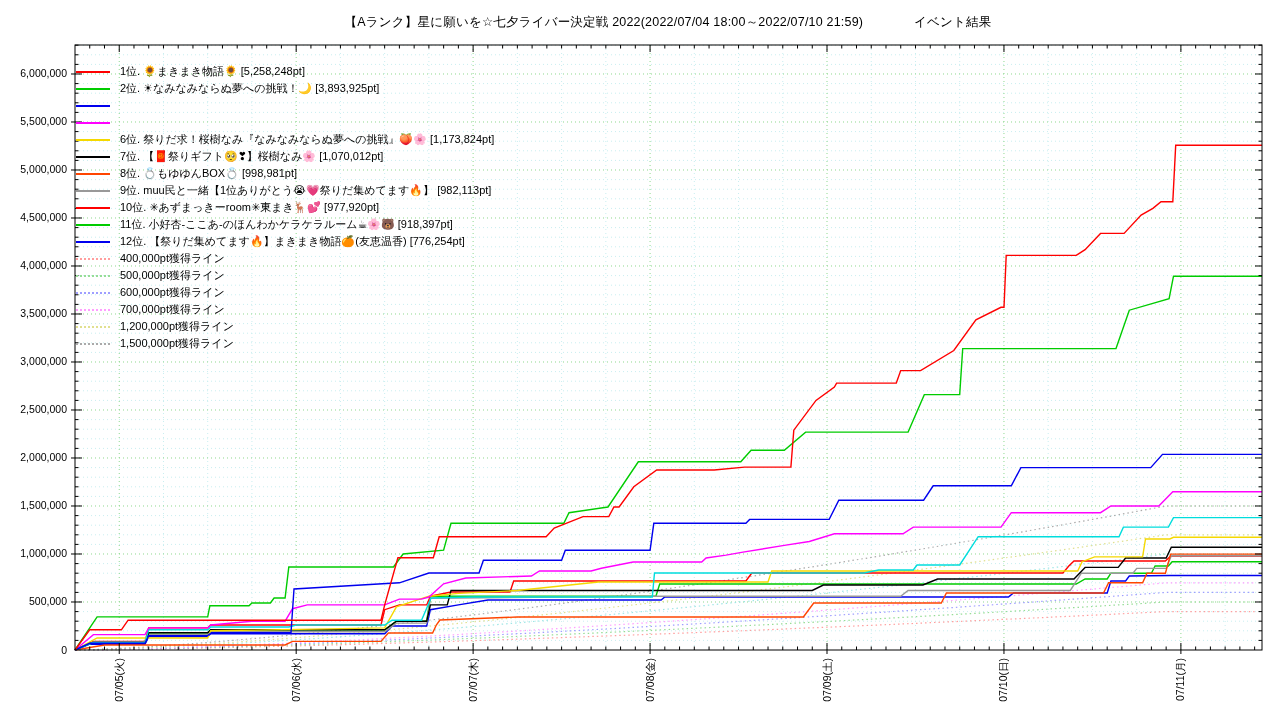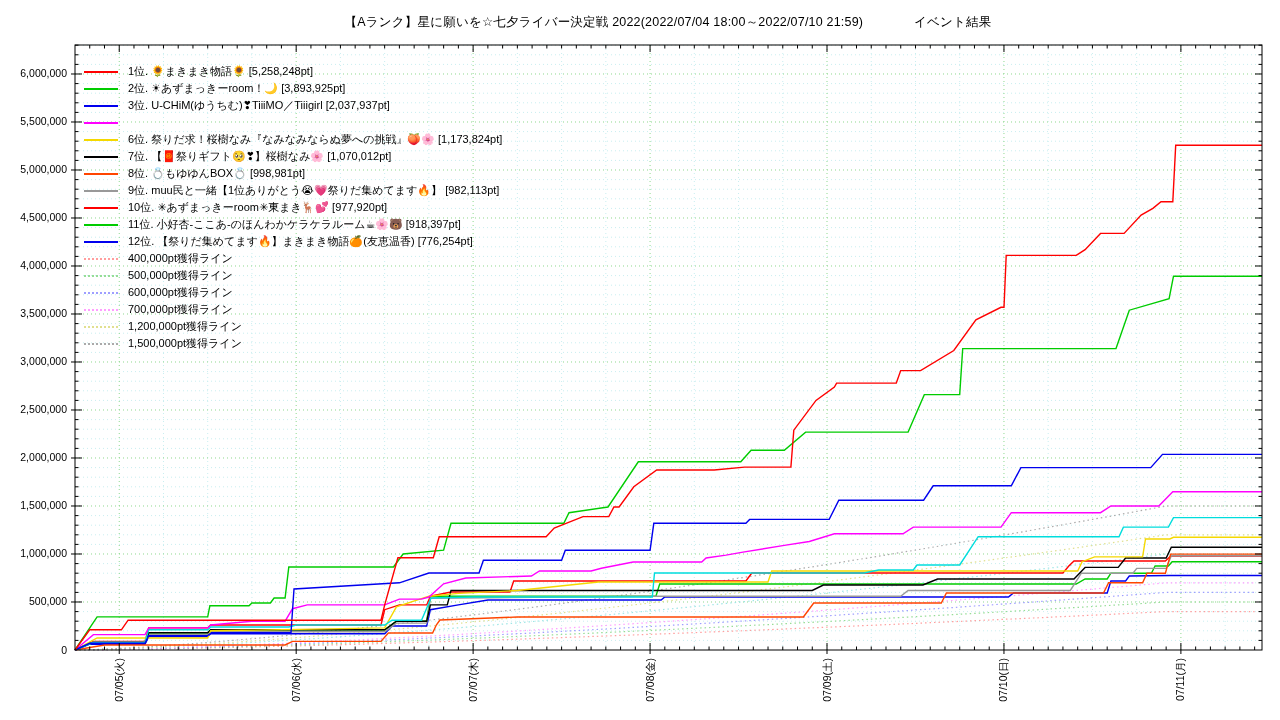--- a/index.html
+++ b/index.html
@@ -1,21 +1,21 @@
 <!DOCTYPE html>
 <html><head>
 <meta charset="utf-8">
 <style>
   html,body{margin:0;padding:0;background:#ffffff;width:1280px;height:720px;overflow:hidden;
     font-family:"Liberation Sans","DejaVu Sans",sans-serif;}
   #stage{position:relative;width:1280px;height:720px;background:#fff;}
   #chart-title{position:absolute;left:0;top:14px;width:1280px;text-align:center;
     font-size:12.5px;color:#000;letter-spacing:.2px;white-space:pre;padding-left:28px;}
   #plot-svg{position:absolute;left:0;top:0;}
-  #legend{position:absolute;left:84px;top:63px;text-align:right;}
+  #legend{position:absolute;left:76px;top:63px;text-align:right;}
   .lg-row{display:flex;align-items:center;height:17px;}
   .lg-swatch{width:34px;height:0;margin-right:10px;flex:0 0 34px;border-top-width:2px;border-top-style:solid;}
   .lg-swatch.dotted{border-top-style:dotted;}
   .lg-label{font-size:11px;color:#000;white-space:pre;line-height:17px;}
 </style>
 </head>
 <body>
 
 <div id="stage">
   <div id="chart-title">【Aランク】星に願いを☆七夕ライバー決定戦 2022(2022/07/04 18:00～2022/07/10 21:59)　　　　イベント結果</div>
@@ -467,25 +467,24 @@
         <text x="1184.4006211180124" y="658" text-anchor="end" transform="rotate(-90 1184.4006211180124 658)" font-size="10.5" font-family="Liberation Sans, DejaVu Sans, sans-serif" fill="#000">07/11(月)</text>
       </g>
     </svg>
   <div id="legend">
       <div class="lg-row">
         <span class="lg-swatch" style="border-top-color: rgb(255, 0, 0);"></span>
         <span class="lg-label">1位. 🌻まきまき物語🌻 [5,258,248pt]</span>
       </div>
       <div class="lg-row">
         <span class="lg-swatch" style="border-top-color: rgb(0, 204, 0);"></span>
-        <span class="lg-label">2位. ☀あずまっきーroom！🌙 [3,893,925pt]</span>
+        <span class="lg-label">2位. ☀なみなみならぬ夢への挑戦！🌙 [3,893,925pt]</span>
       </div>
       <div class="lg-row">
         <span class="lg-swatch" style="border-top-color: rgb(0, 0, 238);"></span>
-        <span class="lg-label">3位. U-CHiM(ゆうちむ)❣TiiiMO／Tiiigirl [2,037,937pt]</span>
       </div>
       <div class="lg-row">
         <span class="lg-swatch" style="border-top-color: rgb(255, 0, 255);"></span>
       </div>
       <div class="lg-row">
         <span class="lg-swatch" style="border-top-color: rgb(245, 216, 0);"></span>
         <span class="lg-label">6位. 祭りだ求！桜樹なみ『なみなみならぬ夢への挑戦』🍑🌸 [1,173,824pt]</span>
       </div>
       <div class="lg-row">
         <span class="lg-swatch" style="border-top-color: rgb(0, 0, 0);"></span>

